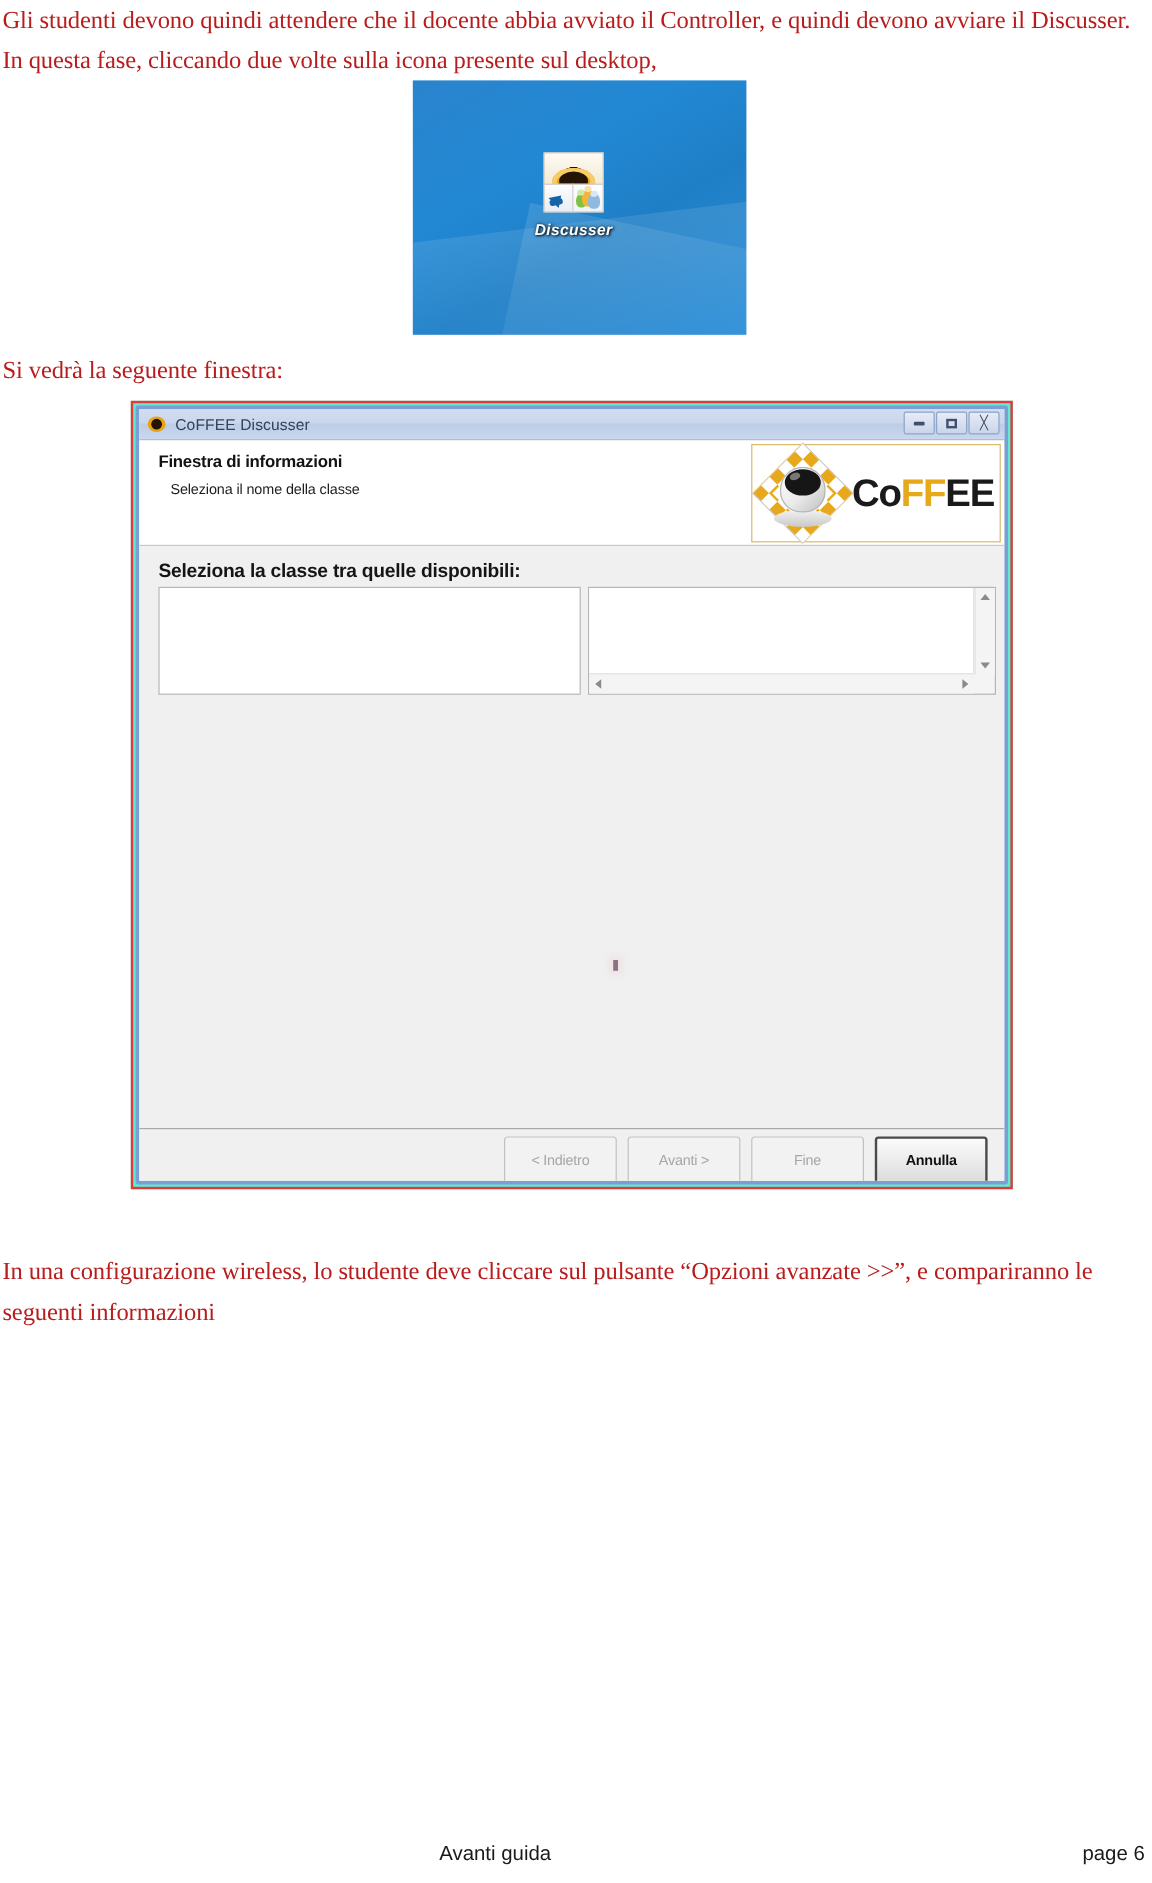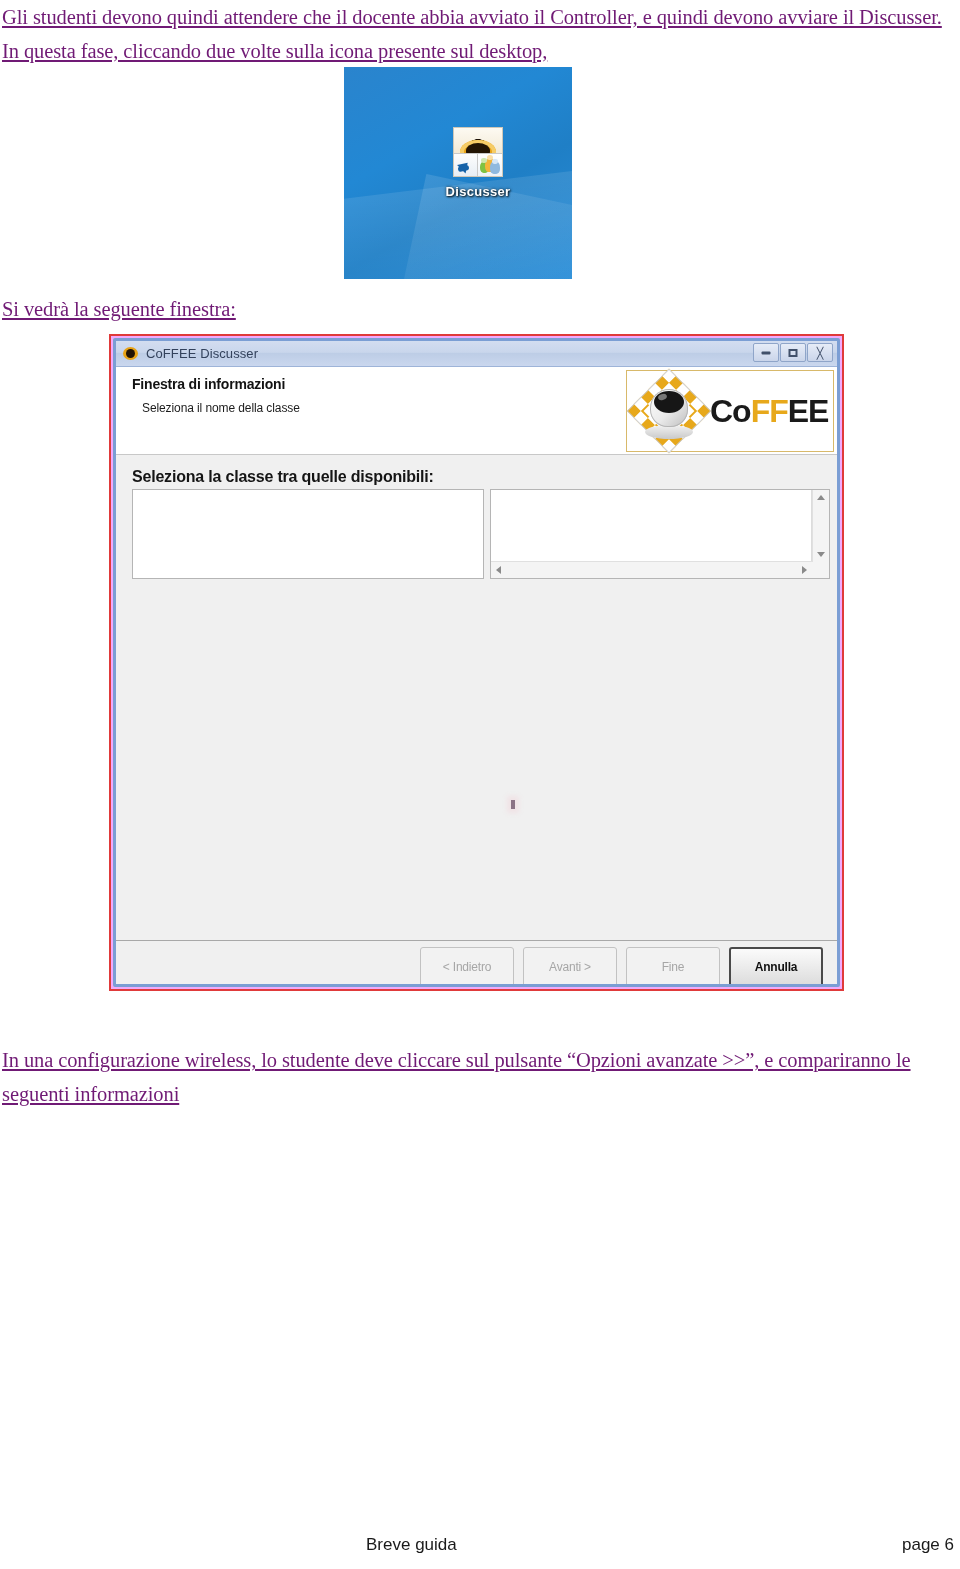--- a/index.html
+++ b/index.html
@@ -14,35 +14,35 @@
     color: #000000;
     overflow: hidden;
   }
 
   
   .doc-para {
     position: absolute;
     font-family: "Liberation Serif", serif;
     font-size: 20.5px;
     line-height: 34px;
-    color: #701a75;
+    color: #b91c1c;
     letter-spacing: -0.1px;
-    text-decoration: underline;
   }
   #para-intro { left: 2px; top: 0px; width: 956px; }
   #para-vedra { left: 2px; top: 292px; width: 500px; }
   #para-wireless { left: 2px; top: 1043px; width: 950px; }
 
   
   #desktop-shot {
     position: absolute;
     left: 344px; top: 67px;
-    width: 228px; height: 212px;
+    width: 278px; height: 212px;
     background: linear-gradient(150deg, #2a84cd 0%, #2288d4 35%, #1f7fc6 60%, #2a8ed8 100%);
     overflow: hidden;
+    font-style: italic;
   }
   #desktop-shot .sheen {
     position: absolute;
     left: -20%; top: 55%;
     width: 150%; height: 60%;
     background: linear-gradient(to bottom, rgba(255,255,255,0.10), rgba(255,255,255,0));
     transform: rotate(-7deg);
     pointer-events: none;
   }
   #desktop-shot .sheen2 {
@@ -146,21 +146,21 @@
     text-shadow: 1px 1px 2px rgba(0,0,0,0.85), 0 0 3px rgba(0,0,0,0.7);
     letter-spacing: 0.3px;
   }
 
   
   #app-window-outer {
     position: absolute;
     left: 109px; top: 334px;
     width: 735px; height: 657px;
     border: 2px solid #e03a3a;
-    background: #f0abfc;
+    background: #5eead4;
   }
   #app-window {
     position: absolute;
     left: 2px; top: 2px;
     width: 727px; height: 649px;
     border: 3px solid #7b9ed4;
     border-radius: 2px;
     background: #f0f0f0;
     overflow: hidden;
   }
@@ -563,15 +563,15 @@
       <div class="nav-btn">Fine</div>
       <div class="nav-btn enabled">Annulla</div>
     </div>
 
   </div>
 </div>
 
 <div class="doc-para" id="para-wireless">In una configurazione wireless,  lo studente deve cliccare sul pulsante “Opzioni avanzate &gt;&gt;”, e compariranno le seguenti informazioni</div>
 
 <div id="page-footer">
-  <div id="footer-left">Breve guida</div>
+  <div id="footer-left">Avanti guida</div>
   <div id="footer-right">page 6</div>
 </div>
 
 </body></html>

